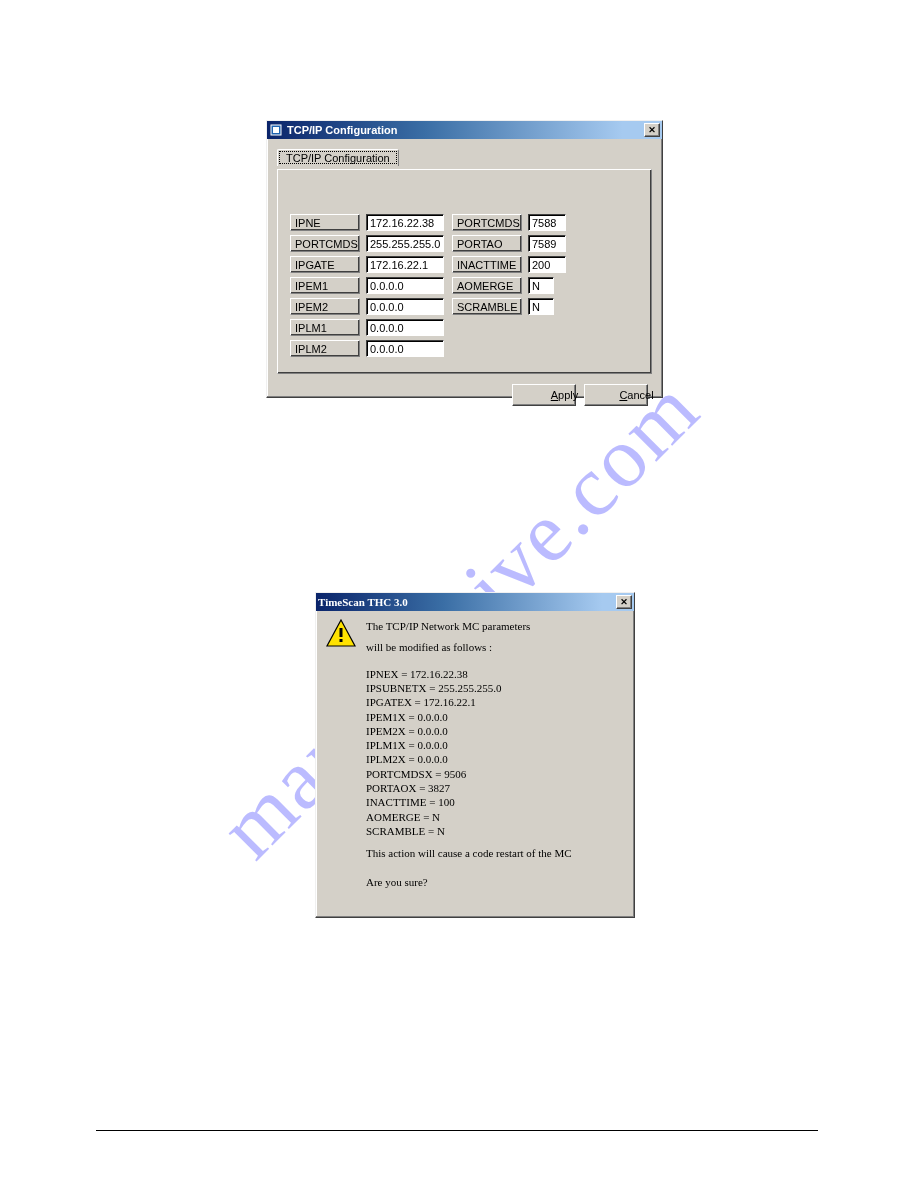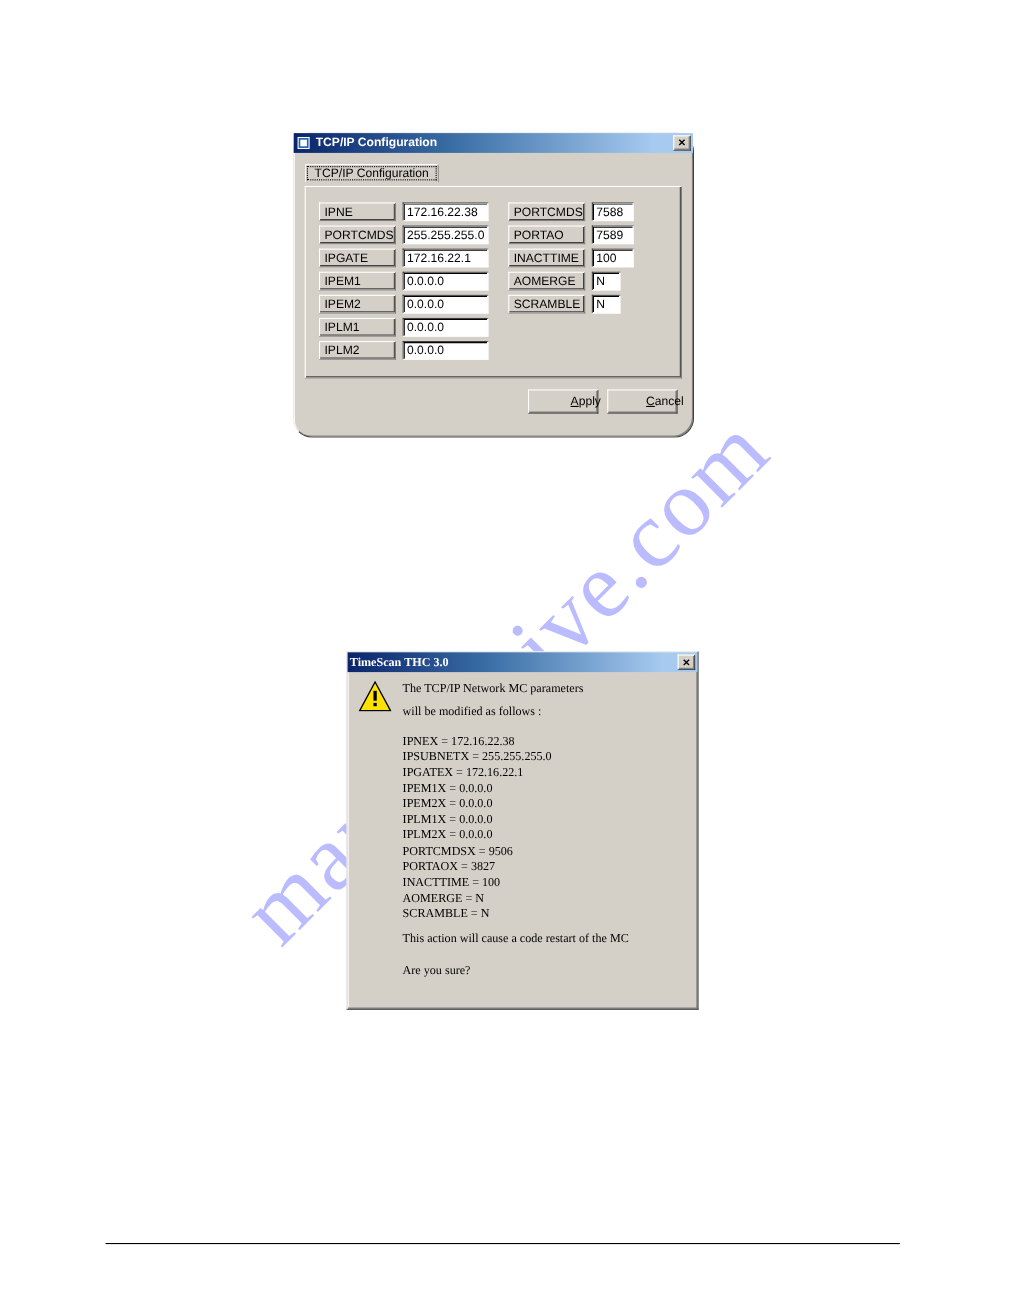--- a/index.html
+++ b/index.html
@@ -42,21 +42,21 @@
 
   
   .win {
     position: absolute;
     background: #d4d0c8;
     border: 1px solid #404040;
     border-top-color: #f0f0f0;
     border-left-color: #f0f0f0;
     box-shadow: inset -1px -1px 0 #808080, inset 1px 1px 0 #fff;
   }
-  .win1 { left: 266px; top: 120px; width: 365px; height: 278px; border-radius: 18px; }
+  .win1 { left: 266px; top: 120px; width: 397px; height: 278px; }
   .titlebar {
     height: 18px;
     background: linear-gradient(to right, #0a246a, #3a6ea5 40%, #a6caf0 90%);
     color: #fff;
     font-size: 11px;
     font-weight: bold;
     display: flex;
     align-items: center;
     padding: 0 2px;
   }
@@ -85,21 +85,21 @@
     font-size: 11px; padding: 2px 8px;
     outline: 1px dotted #000; outline-offset: -3px;
   }
   .panel {
     margin: 0 10px 0 10px;
     border: 1px solid #808080;
     border-top-color: #fff; border-left-color: #fff;
     box-shadow: inset -1px -1px 0 #404040, inset 1px 1px 0 #d4d0c8;
     padding: 14px 12px 12px 12px;
   }
-  .cols { display: flex; gap: 18px; }
+  .cols { display: flex; gap: 8px; margin-top: 30px; }
   .col { flex: 0 0 auto; }
   .row { display: flex; align-items: center; margin-bottom: 4px; }
   .lbl {
     width: 70px; height: 17px;
     font-size: 11px;
     background: #d4d0c8;
     border: 1px solid #808080;
     border-top-color: #fff; border-left-color: #fff;
     box-shadow: inset -1px -1px 0 #404040;
     display: flex; align-items: center; padding: 0 4px;
@@ -201,21 +201,21 @@
         <div class="row">
           <div class="lbl">PORTCMDS</div>
           <div class="inp w38">7588</div>
         </div>
         <div class="row">
           <div class="lbl">PORTAO</div>
           <div class="inp w38">7589</div>
         </div>
         <div class="row">
           <div class="lbl">INACTTIME</div>
-          <div class="inp w38">100</div>
+          <div class="inp w38">200</div>
         </div>
         <div class="row">
           <div class="lbl">AOMERGE</div>
           <div class="inp w26">N</div>
         </div>
         <div class="row">
           <div class="lbl">SCRAMBLE</div>
           <div class="inp w26">N</div>
         </div>
       </div>

